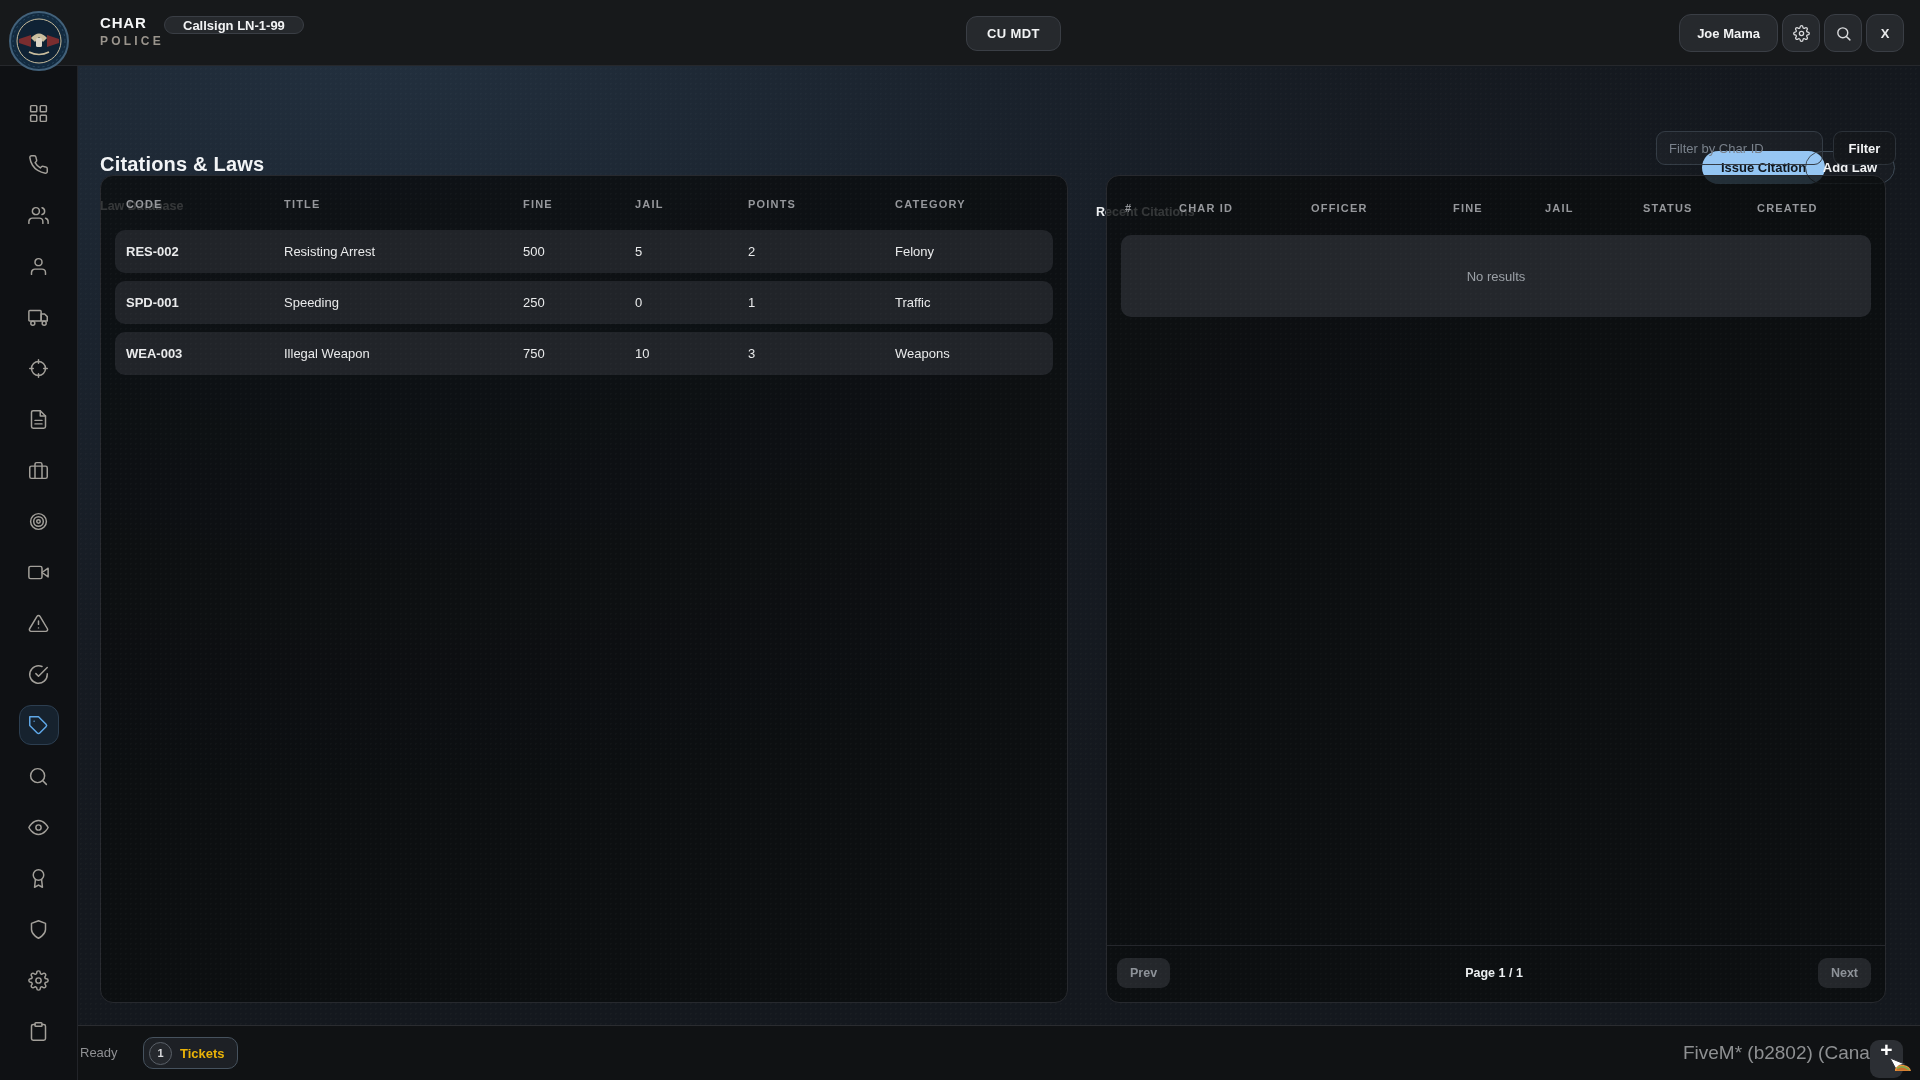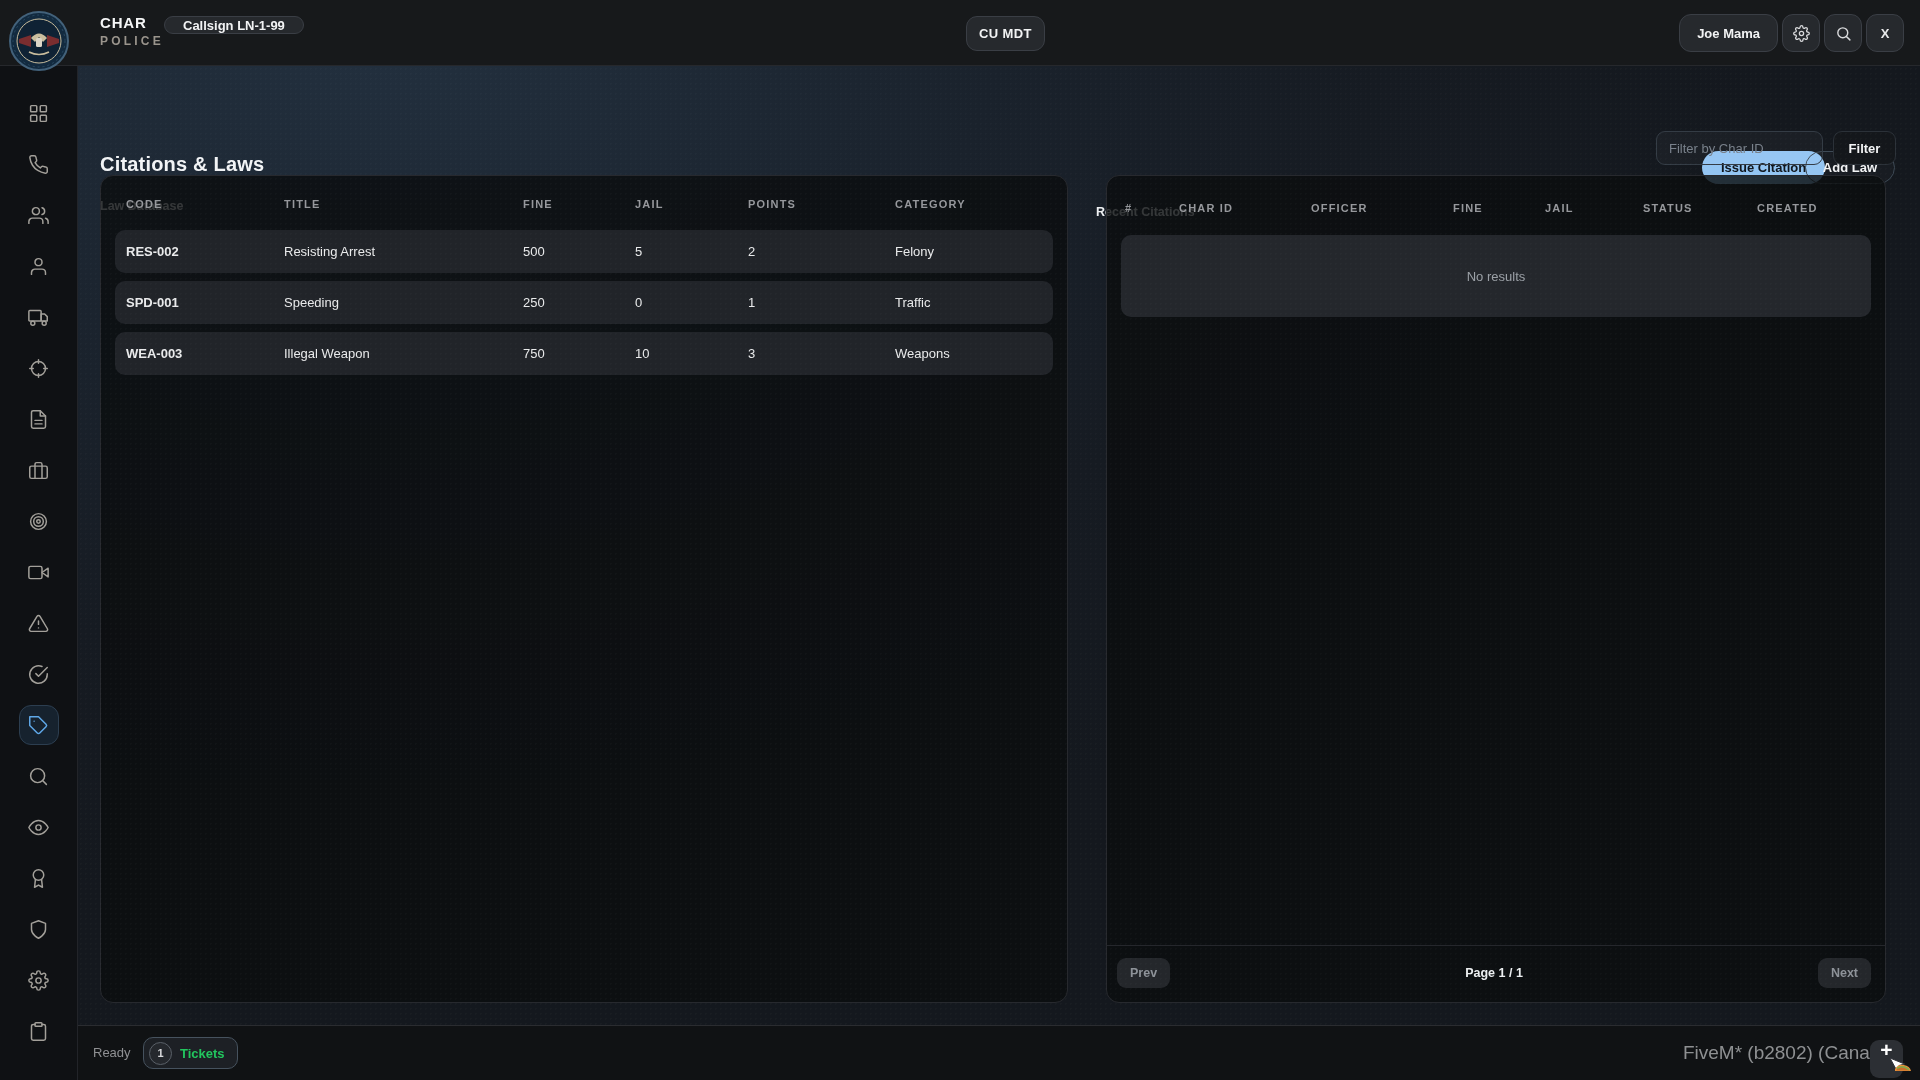--- a/index.html
+++ b/index.html
@@ -10,21 +10,21 @@
   .topbar { position:absolute; left:0; top:0; width:1920px; height:66px;
     background:#17191b; border-bottom:1px solid #26282c; z-index:30; }
   .logo { position:absolute; left:9px; top:11px; width:60px; height:60px; z-index:40; }
   .brand { position:absolute; left:100px; top:14px; }
   .brand-abbr { color:#f4f5f6; font-size:15px; font-weight:bold; letter-spacing:0.8px; }
   .brand-sub { color:#9a948c; font-size:12px; letter-spacing:3.2px; font-weight:bold; margin-top:3px; }
   .pill { display:inline-flex; align-items:center; justify-content:center;
     background:#26292d; border:1px solid #3a3e45; border-radius:18px;
     color:#f2f3f4; font-size:13px; font-weight:bold; cursor:pointer; }
   .callsign { position:absolute; left:164px; top:16px; height:18px; padding:0 18px; }
-  .cumdt { position:absolute; left:966px; top:16px; height:35px; padding:0 12px; border-radius:11px; letter-spacing:0.4px; }
+  .cumdt { position:absolute; left:966px; top:16px; height:35px; padding:0 20px; border-radius:11px; letter-spacing:0.4px; }
   .topbar-right { position:absolute; right:16px; top:14px; display:flex; gap:4px; align-items:center; }
   .user-pill { height:38px; padding:0 17px; border-radius:12px; }
   .sq-btn { width:38px; height:38px; border-radius:11px; background:#26292d; border:1px solid #3a3e45;
     display:flex; align-items:center; justify-content:center; color:#e8e9ea; cursor:pointer;
     font-size:13px; font-weight:bold; }
   .sq-btn svg { width:17px; height:17px; stroke:#d9dadc; }
 
   
   .sidebar { position:absolute; left:0; top:66px; width:78px; height:1014px;
     background:#0f1114; border-right:1px solid #222429; z-index:20;
@@ -84,27 +84,27 @@
     background:rgba(255,255,255,0.03); border:1px solid #343c45; border-radius:9px;
     color:#e8e9ea; font-size:13px; padding:0 12px; outline:none; font-family:inherit; }
   .filter-input::placeholder { color:#79818b; }
   .filter-btn { position:absolute; left:1755px; top:65px; width:63px; height:34px;
     background:#14171b; border:1px solid #2b3138; border-radius:9px; color:#f2f3f4;
     font-size:13px; font-weight:bold; cursor:pointer; font-family:inherit; }
 
   
   .statusbar { position:absolute; left:78px; bottom:0; width:1842px; height:55px;
     background:#101214; border-top:1px solid #2a2c30; z-index:25; }
-  .ready { position:absolute; left:15px; top:19px; color:#8f9093; font-size:13px; }
+  .ready { position:absolute; left:2px; top:19px; color:#8f9093; font-size:13px; }
   .tickets { position:absolute; left:65px; top:11px; height:32px; display:flex; align-items:center;
     gap:8px; background:#1d2025; border:1px solid #46525e; border-radius:10px; padding:0 12px 0 5px; cursor:pointer; }
   .tickets-count { width:23px; height:23px; border-radius:50%; border:1px solid #5a6068;
     background:#25282d; color:#d8d9db; font-size:11px; font-weight:bold;
     display:flex; align-items:center; justify-content:center; }
-  .tickets-label { color:#22c55e; font-size:13px; font-weight:bold; }
+  .tickets-label { color:#eab308; font-size:13px; font-weight:bold; }
   .watermark { position:absolute; right:28px; top:16px; color:#8e9092; font-size:19px; }
   .fivem-plus { position:absolute; right:17px; top:14px; width:33px; height:38px;
     background:#2c2f34; border-radius:9px; display:flex; align-items:flex-start;
     justify-content:center; cursor:pointer; z-index:30; }
   .fivem-plus .plus-glyph { color:#ffffff; font-size:21px; font-weight:bold; line-height:20px; }
   .cursor-taco { position:absolute; right:9px; top:27px; width:24px; height:24px; z-index:40; pointer-events:none; }
 </style>
 </head>
 <body>
 

